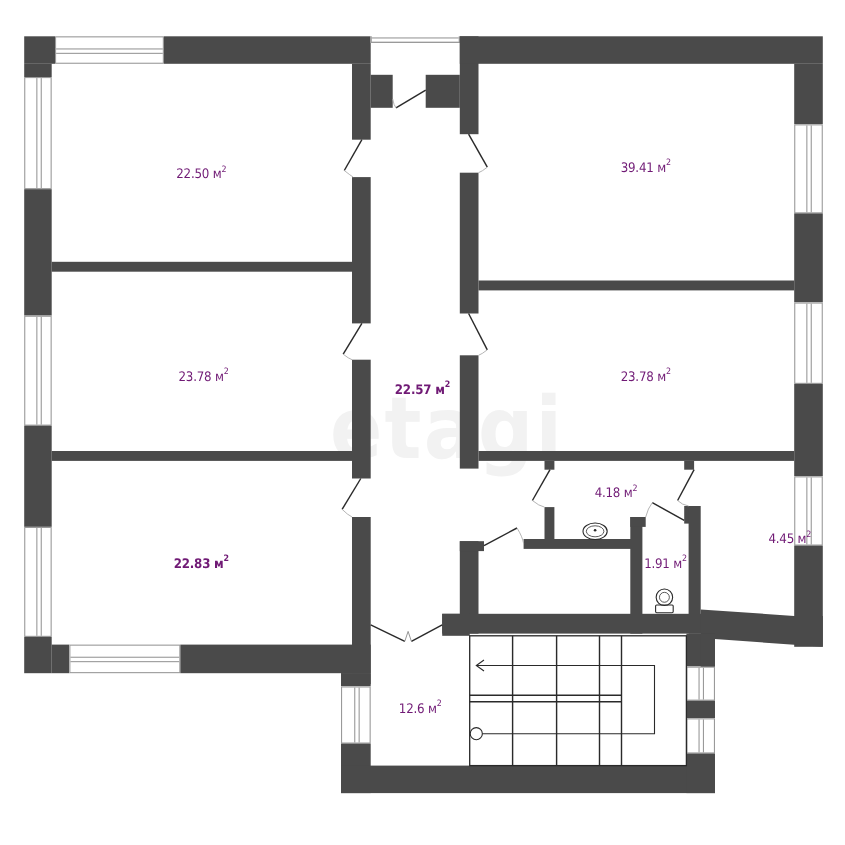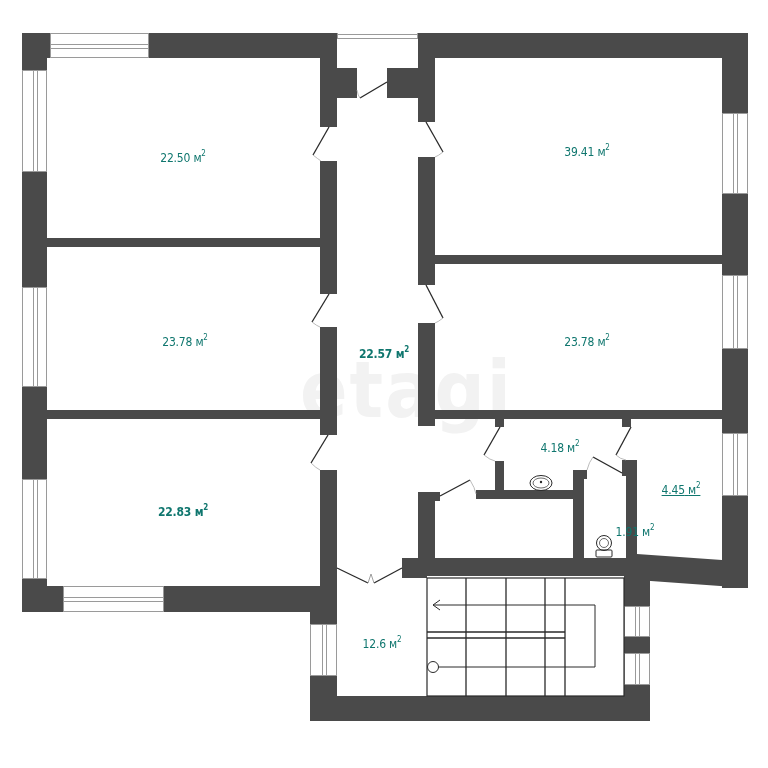--- a/index.html
+++ b/index.html
@@ -2,21 +2,21 @@
 <html><head>
 <meta charset="utf-8">
 <style>
   html,body{margin:0;padding:0;background:#ffffff;}
   body{width:768px;height:768px;position:relative;overflow:hidden;font-family:"DejaVu Sans Condensed","DejaVu Sans",sans-serif;}
   .plan{position:absolute;left:0;top:0;width:768px;height:768px;}
   .w{position:absolute;background:#4a4a4a;}
   .win{position:absolute;background:#fff;border:1px solid #9a9a9a;box-sizing:border-box;}
   .win.v::after{content:"";position:absolute;left:50%;top:0;bottom:0;width:3px;margin-left:-2px;border-left:1px solid #9a9a9a;border-right:1px solid #9a9a9a;}
   .win.h::after{content:"";position:absolute;top:50%;left:0;right:0;height:3px;margin-top:-2px;border-top:1px solid #9a9a9a;border-bottom:1px solid #9a9a9a;}
-  .label{position:absolute;font-size:12px;color:#0f766e;white-space:nowrap;transform:translate(-50%,-50%);letter-spacing:-0.2px;}
+  .label{position:absolute;font-size:12px;color:#701a75;white-space:nowrap;transform:translate(-50%,-50%);letter-spacing:-0.2px;}
   .label sup{font-size:8px;vertical-align:top;position:relative;top:-2px;}
   svg.overlay{position:absolute;left:0;top:0;}
   .watermark{position:absolute;left:300px;top:345px;font-size:78px;color:#f2f2f2;font-weight:bold;letter-spacing:2px;}
 </style>
 </head>
 <body>
 
 <div class="plan">
 
   <div class="watermark">etagi</div>
@@ -154,17 +154,17 @@
     </g>
   </svg>
 
   <div class="label" style="left:183px;top:158px;"><span>22.50</span> <span>м</span><sup>2</sup></div>
   <div class="label" style="left:185px;top:342px;"><span>23.78</span> <span>м</span><sup>2</sup></div>
   <div class="label" style="left:183px;top:512px;font-weight:bold;"><span>22.83</span> <span>м</span><sup>2</sup></div>
   <div class="label" style="left:384px;top:354px;font-weight:bold;"><span>22.57</span> <span>м</span><sup>2</sup></div>
   <div class="label" style="left:587px;top:152px;"><span>39.41</span> <span>м</span><sup>2</sup></div>
   <div class="label" style="left:587px;top:342px;"><span>23.78</span> <span>м</span><sup>2</sup></div>
   <div class="label" style="left:560px;top:448px;"><span>4.18</span> <span>м</span><sup>2</sup></div>
-  <div class="label" style="left:605px;top:532px;margin-left:30px;"><span>1.91</span> <span>м</span><sup>2</sup></div>
-  <div class="label" style="left:681px;top:490px;text-decoration:underline;"><span>4.45</span> <span>м</span><sup>2</sup></div>
+  <div class="label" style="left:605px;top:512px;"><span>1.91</span> <span>м</span><sup>2</sup></div>
+  <div class="label" style="left:718px;top:490px;"><span>4.45</span> <span>м</span><sup>2</sup></div>
   <div class="label" style="left:382px;top:644px;"><span>12.6</span> <span>м</span><sup>2</sup></div>
 
 </div>
 
 </body></html>

